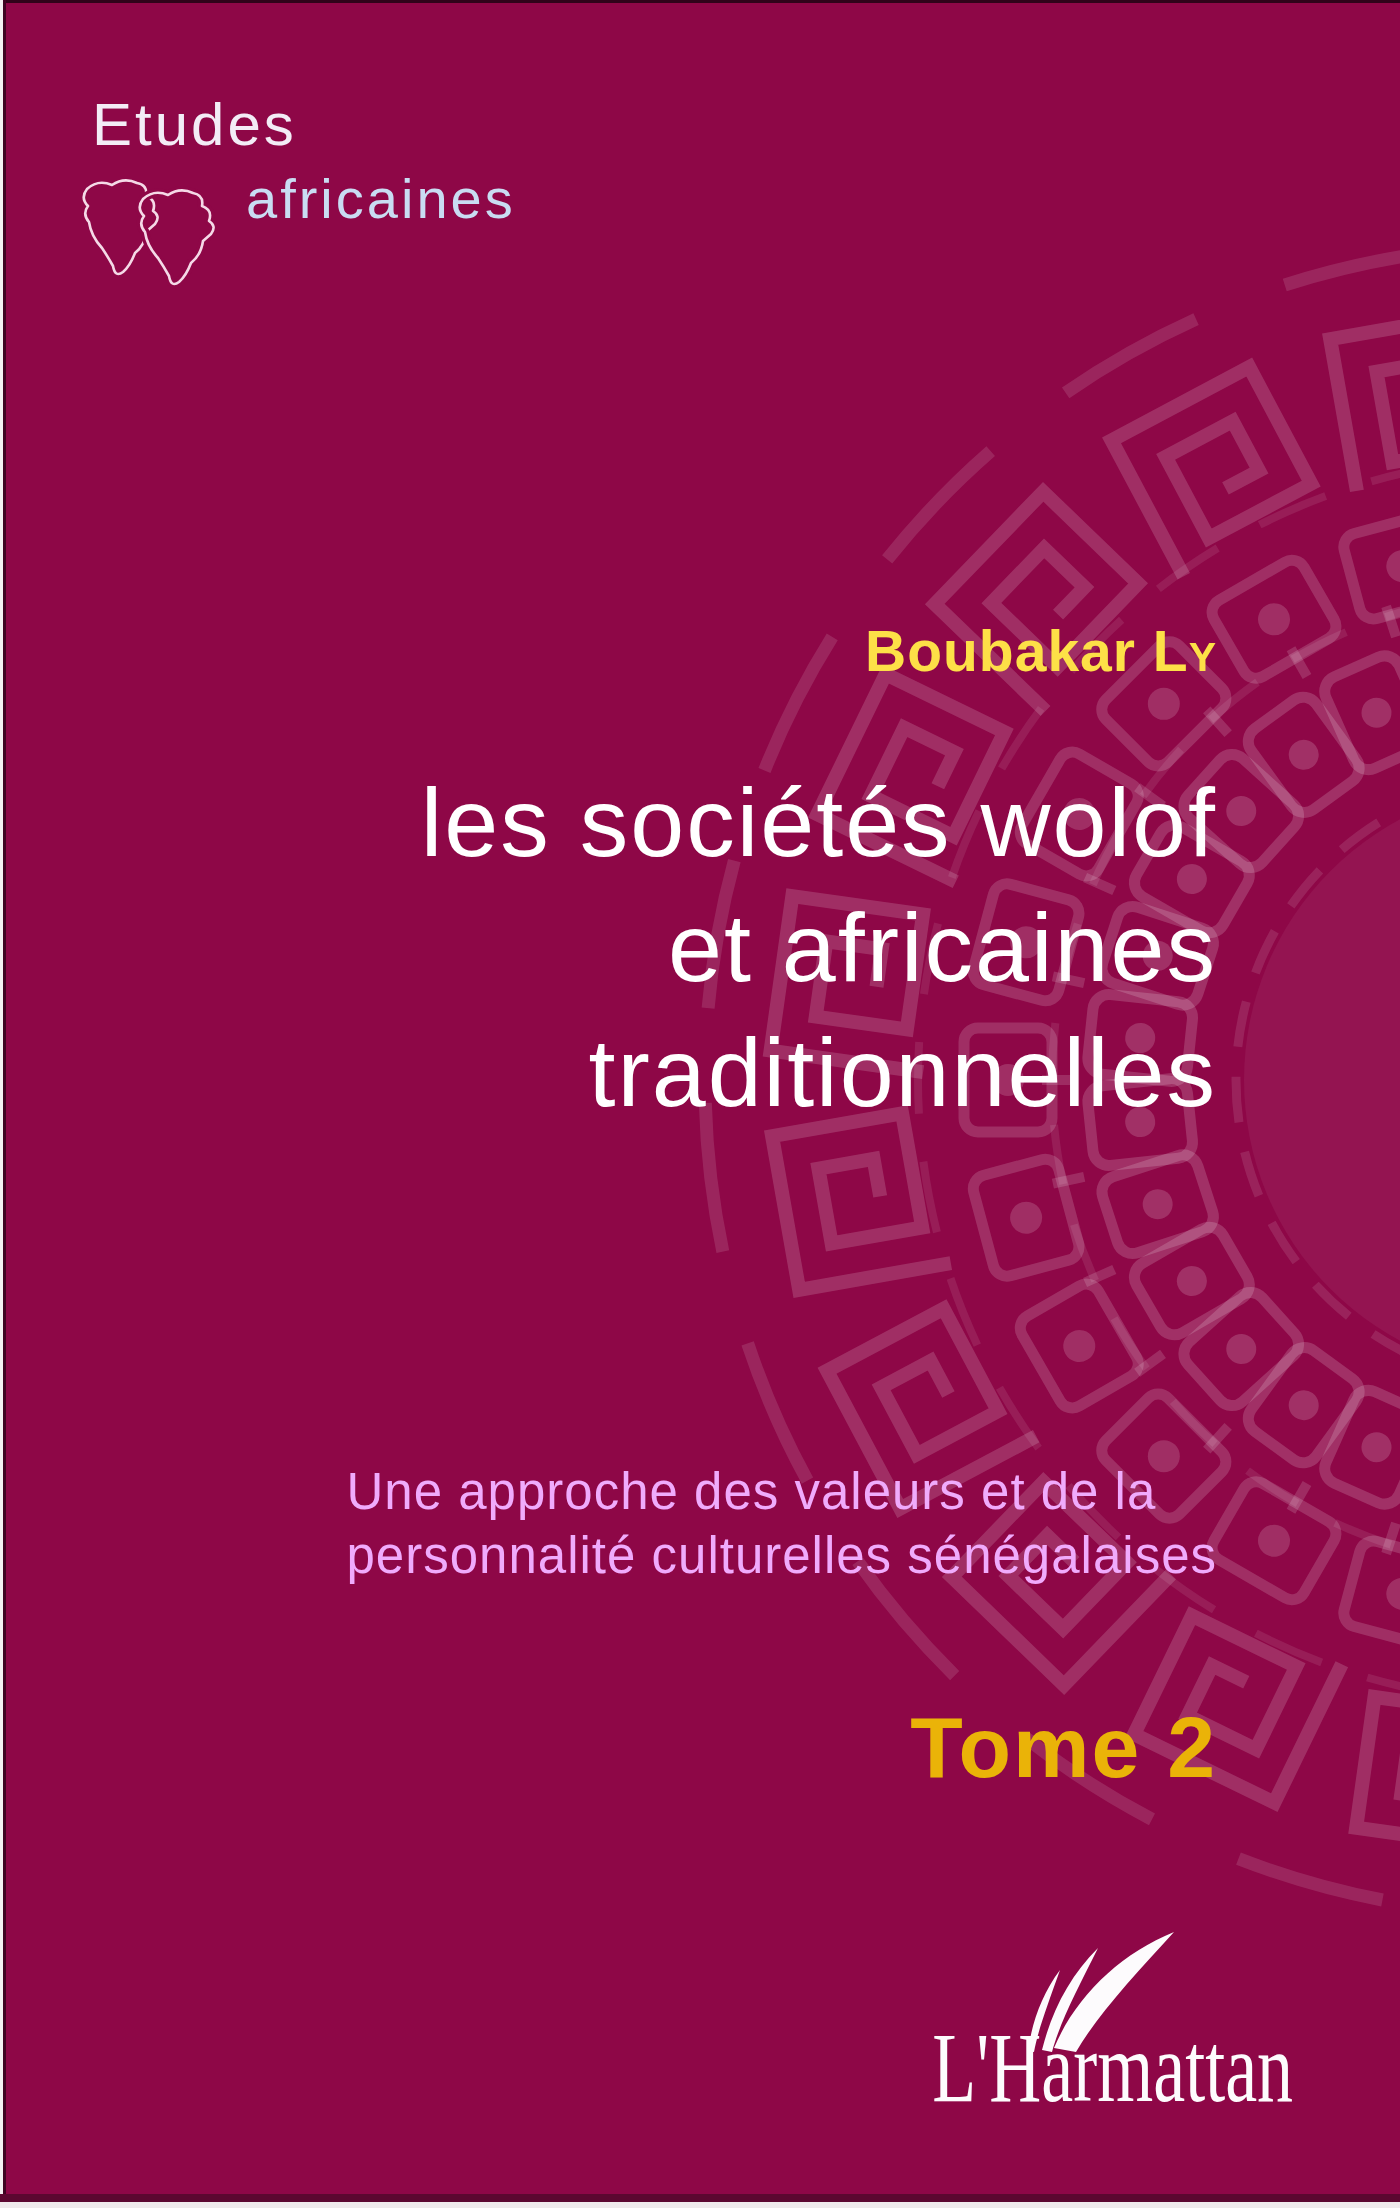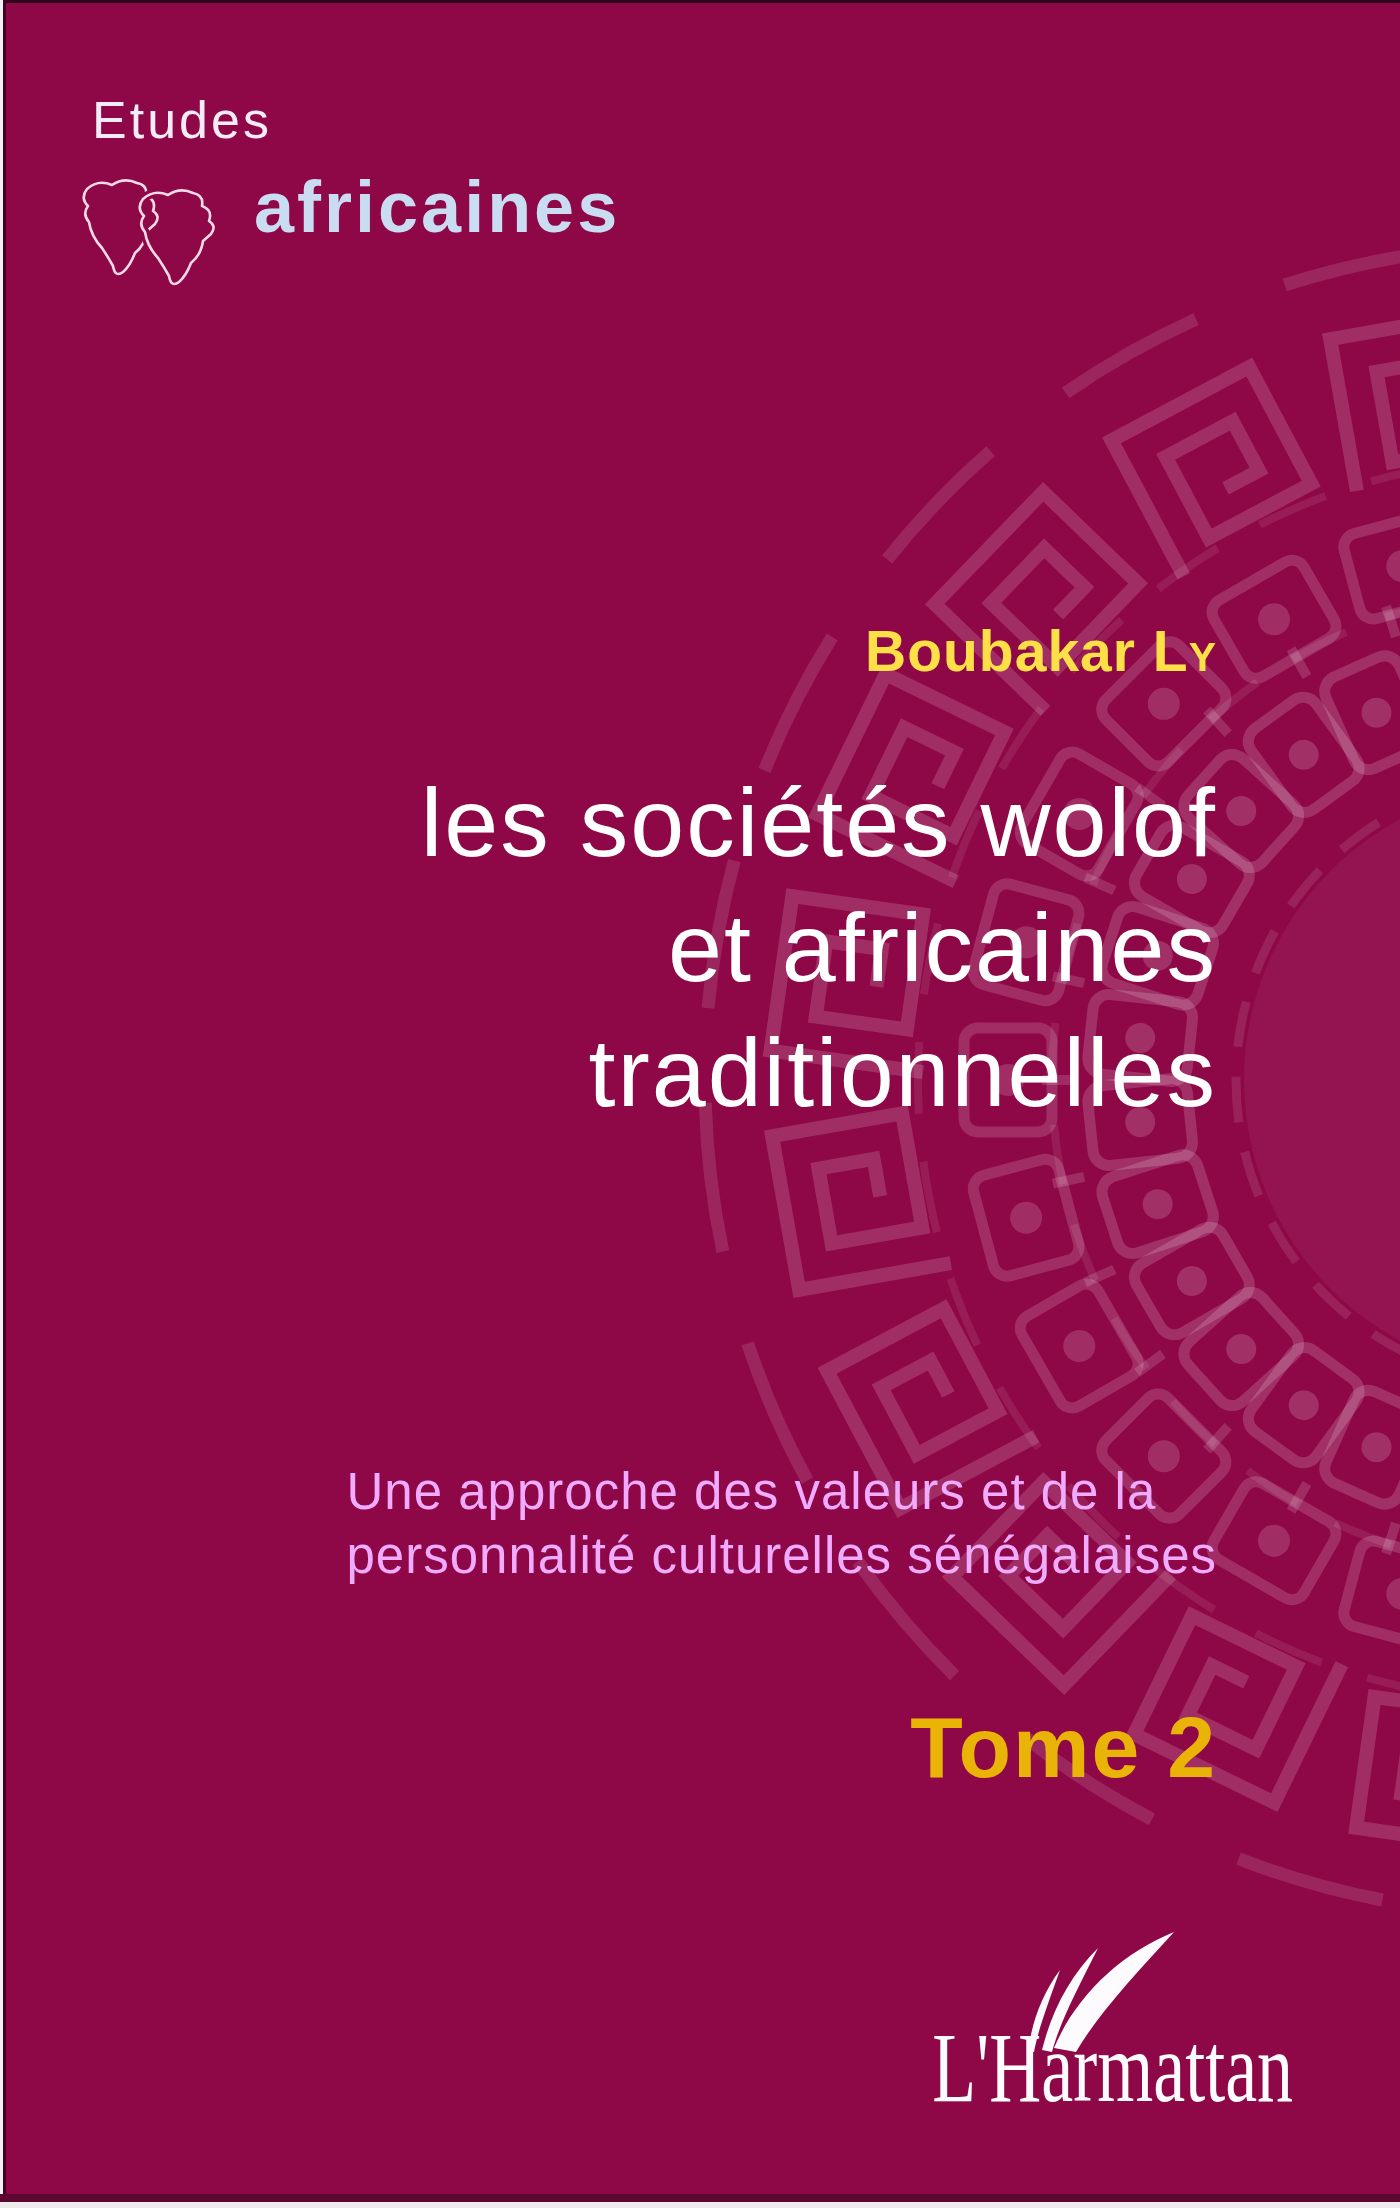--- a/index.html
+++ b/index.html
@@ -11,28 +11,27 @@
     font-family:"Liberation Sans", sans-serif;
   }
   .cover{position:absolute;inset:0;}
 
   
   .watermark{position:absolute;left:0;top:0;}
 
   
   .etudes{
     position:absolute;left:92px;top:90px;
-    font-size:52px;font-weight:300;letter-spacing:3px;
+    font-size:60px;font-weight:300;letter-spacing:3px;
     color:#F3ECF6;
   }
   .africaines{
     position:absolute;left:246px;top:166px;
-    font-size:72px;font-weight:700;letter-spacing:3px;
+    font-size:56px;font-weight:400;letter-spacing:3px;
     color:#C9DCF2;
-    margin-left:8px;
   }
   .africa-svg{position:absolute;left:74px;top:176px;width:172px;height:132px;}
 
   
   .series-row{
     position:absolute;left:256px;right:0;top:222px;height:42px;
     display:flex;align-items:center;
   }
   .dline{height:9px;border-top:3px solid #EBD2DF;border-bottom:3px solid #EBD2DF;}
   .dline.long{flex:1;}

